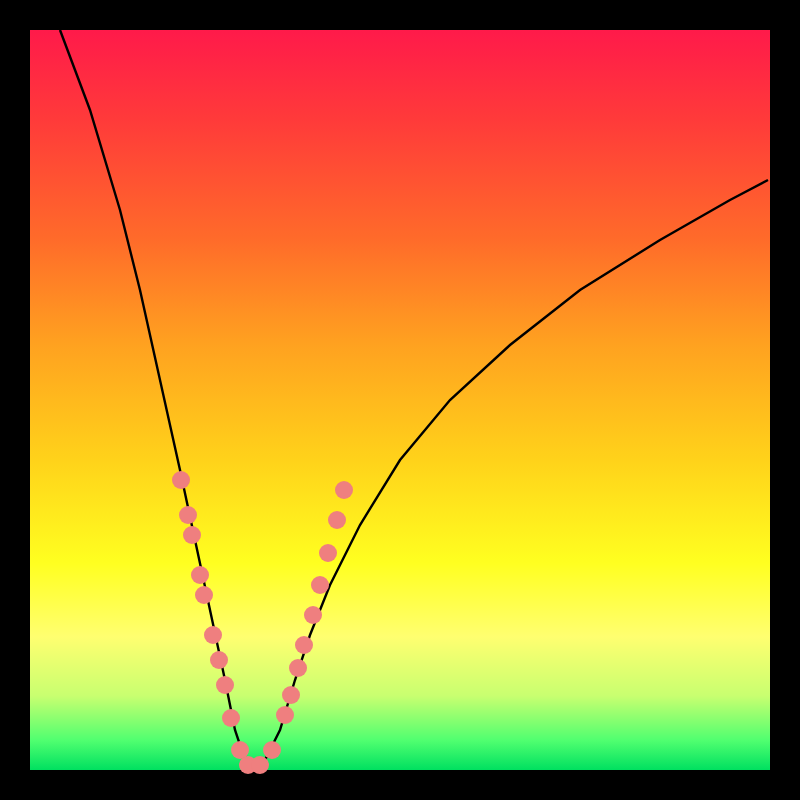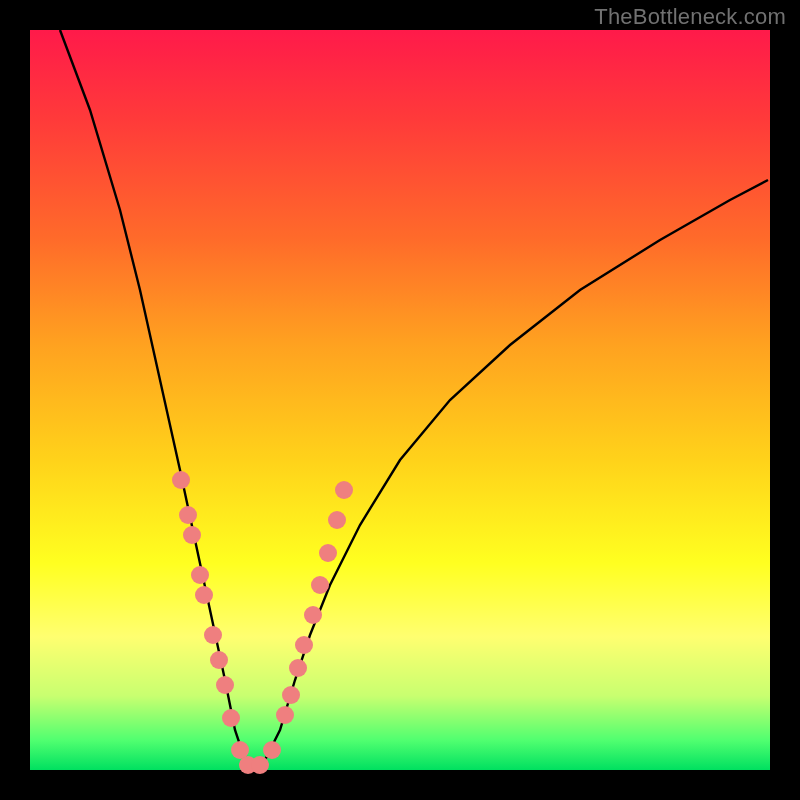--- a/index.html
+++ b/index.html
@@ -73,14 +73,13 @@
           <circle cx="274" cy="615" r="9" fill="#ef7f7f"></circle>
           <circle cx="283" cy="585" r="9" fill="#ef7f7f"></circle>
           <circle cx="290" cy="555" r="9" fill="#ef7f7f"></circle>
           <circle cx="298" cy="523" r="9" fill="#ef7f7f"></circle>
           <circle cx="307" cy="490" r="9" fill="#ef7f7f"></circle>
           <circle cx="314" cy="460" r="9" fill="#ef7f7f"></circle>
         </g>
     </svg>
 
   </div>
-  <div class="watermark">TheBottleneck.com</div>
 </div>
 
 </body></html>

